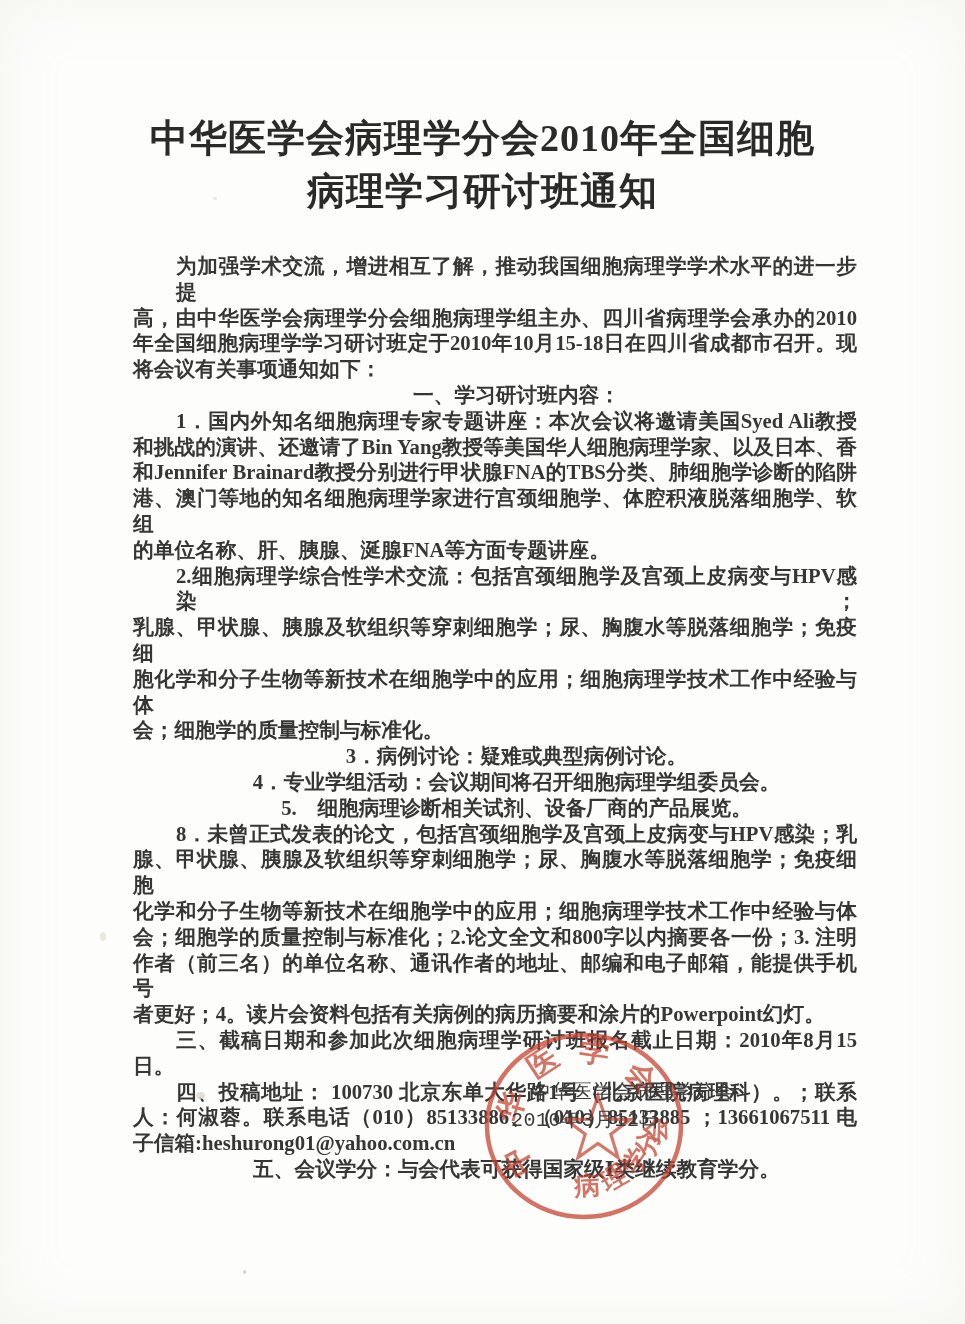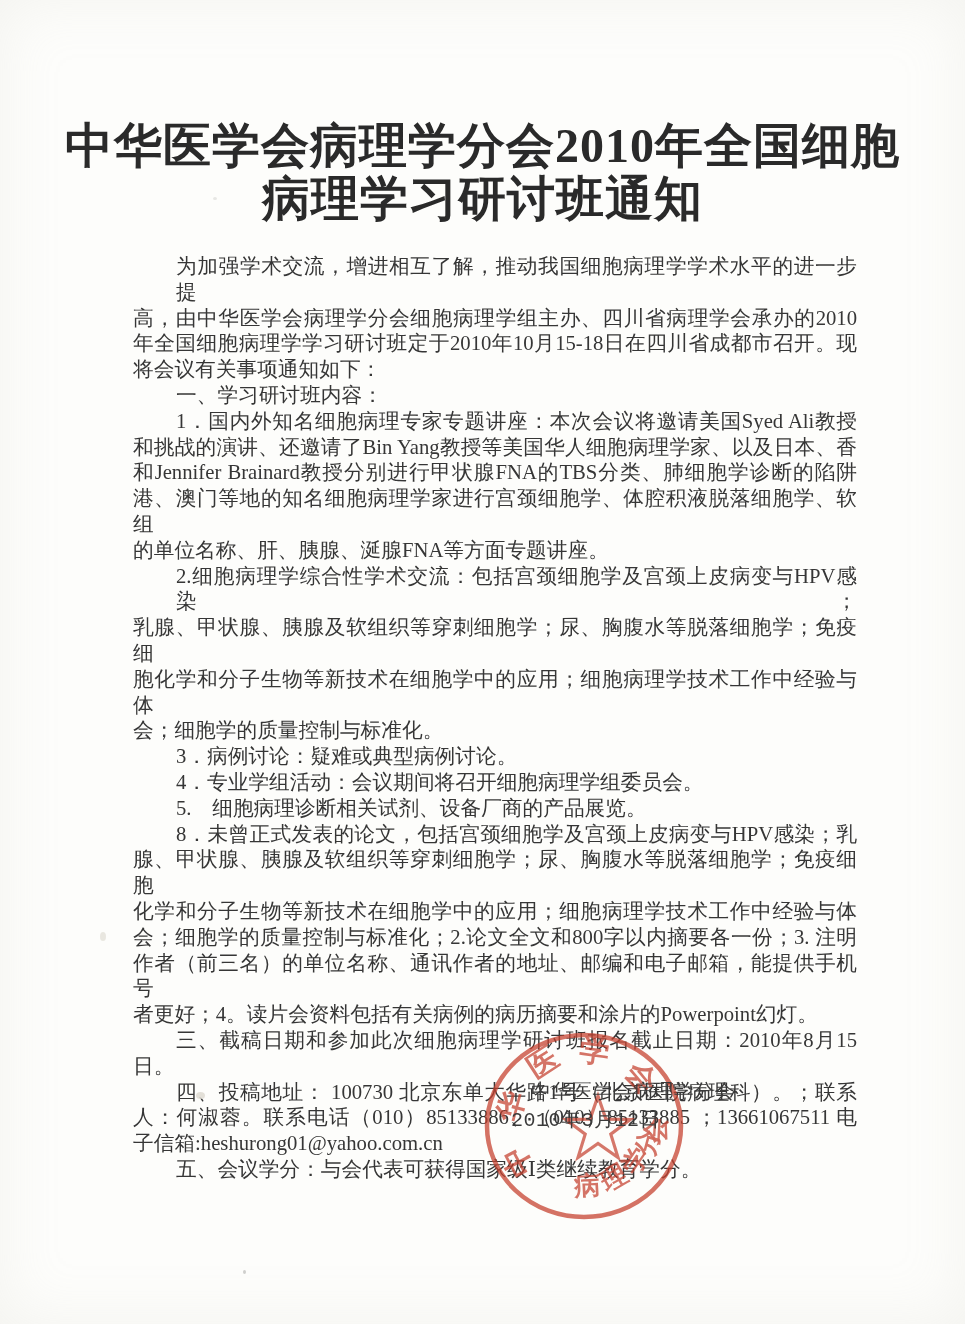--- a/index.html
+++ b/index.html
@@ -10,35 +10,35 @@
     margin:0 auto;
     background:var(--paper,#fdfdfb);
     overflow:hidden;
     box-shadow:inset 0 0 60px rgba(200,198,190,.18);
     color:var(--ink,#333);
   }
   
   .doc-title{
     position:absolute;top:112px;left:0;width:100%;
     text-align:center;
-    font-size:48px;line-height:53px;font-weight:700;
+    font-size:38px;line-height:53px;font-weight:700;
     letter-spacing:1px;
     color:#2a2a2a;
     filter:blur(.25px);
-    margin-top:7px;
   }
   
   .doc-body{
     position:absolute;top:254px;left:133px;width:724px;
     font-size:20.7px;line-height:25.8px;
     color:#363636;
     filter:blur(.2px);
+    font-weight:bold;
   }
   .line{min-height:25.8px;}
-  .line.indent{padding-left:43px;}
+  .line.indent{padding-left:43px;text-align:center;}
   .line.just{text-align:justify;text-align-last:justify;}
   
   .signature{position:absolute;left:0;top:0;color:#3a3a3a;filter:blur(.2px);}
   .sig-org{position:absolute;left:486px;top:1078px;font-size:20px;letter-spacing:.4px;white-space:nowrap;margin-left:45px;}
   .sig-date{position:absolute;left:511px;top:1106px;font-size:20px;letter-spacing:.5px;white-space:nowrap;font-family:Liberation Mono, monospace;}
   
   .stamp{position:absolute;left:464px;top:1004px;width:240px;height:240px;opacity:.8;filter:blur(.4px);}
   .stamp-ring{fill:none;stroke:var(--stamp,#c5402e);stroke-width:4.5;opacity:.92;}
   .stamp-star{fill:none;stroke:var(--stamp,#c5402e);stroke-width:3.2;opacity:.88;}
   .st-char{fill:var(--stamp,#c5402e);font-family:"Liberation Serif","DejaVu Serif",serif;font-weight:600;opacity:.9;}

